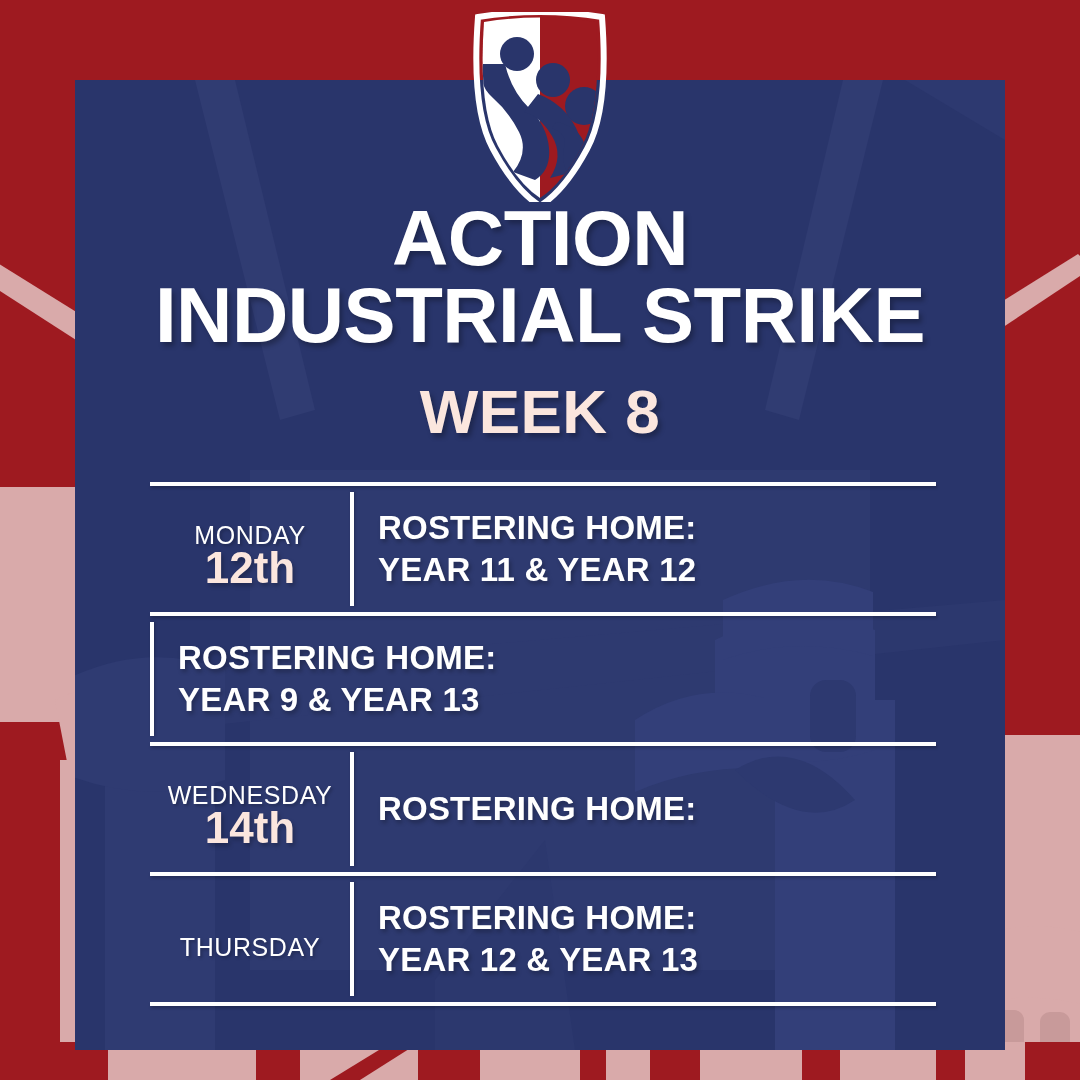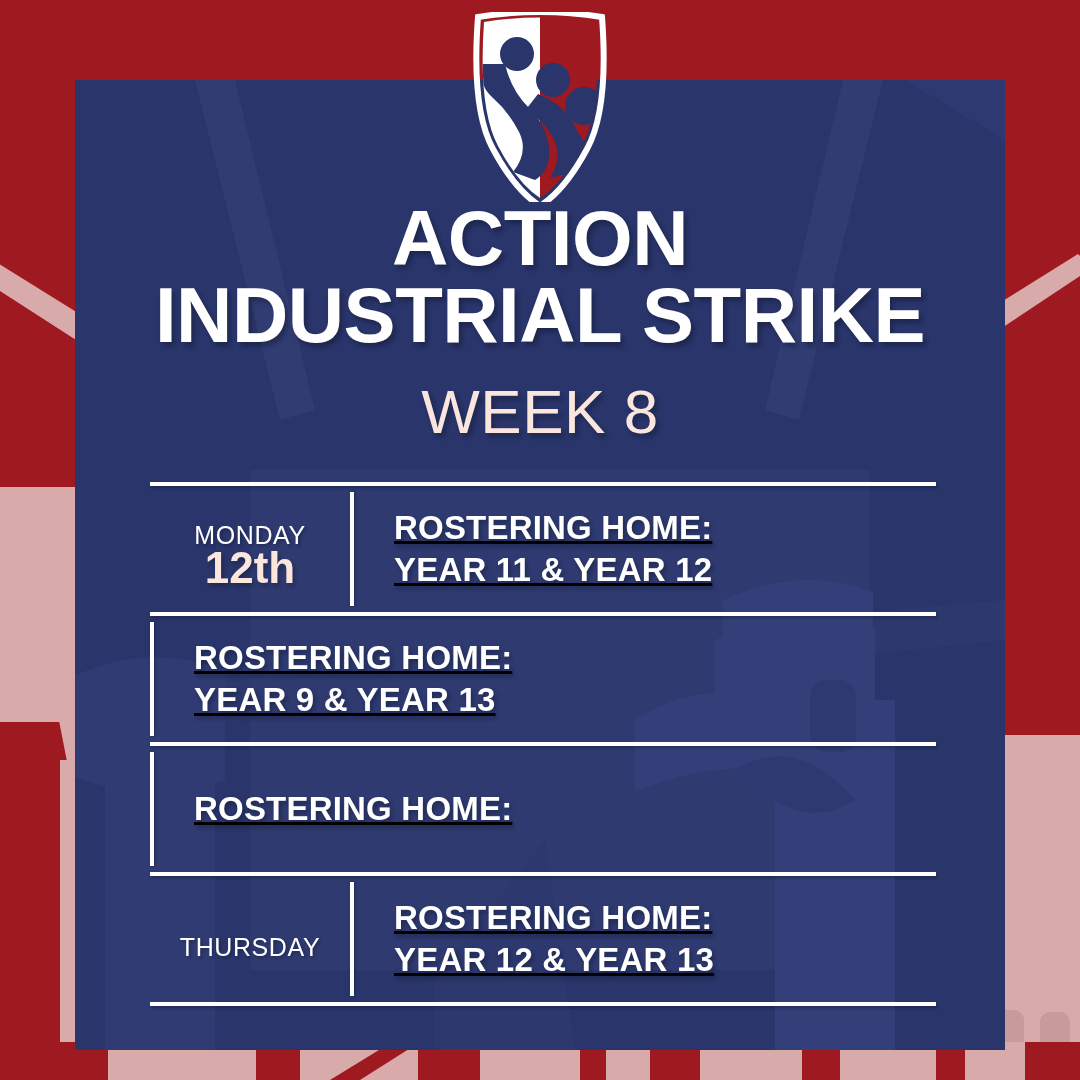--- a/index.html
+++ b/index.html
@@ -52,21 +52,21 @@
     font-weight:bold;
     line-height:0.99;
     letter-spacing:-0.5px;
     text-shadow:3px 4px 5px rgba(0,0,0,0.28);
   }
   #headline .wk{
     display:block;
     margin-top:22px;
     color:#fbe6de;
     font-size:62px;
-    font-weight:normal;
+    font-weight:bold;
     letter-spacing:0.5px;
     text-shadow:3px 4px 5px rgba(0,0,0,0.28);
   }
 
   
   #schedule{
     position:absolute;
     left:150px;top:482px;
     width:786px;
     z-index:5;
@@ -110,23 +110,22 @@
   .vdiv{
     width:4px;flex:0 0 4px;background:#ffffff;
     margin:6px 0 6px 0;
     box-shadow:1px 0 3px rgba(0,0,0,0.25);
   }
   .infocell{
     flex:1 1 auto;
     display:flex;
     flex-direction:column;
     justify-content:center;
-    padding-left:40px;
+    padding-left:24px;
     box-sizing:border-box;
-    text-decoration:underline;
   }
   .infocell .l1,.infocell .l2{
     color:#ffffff;
     font-size:33px;
     font-weight:bold;
     line-height:1.26;
     letter-spacing:0.2px;
     text-shadow:2px 3px 4px rgba(0,0,0,0.28);
   }
 
@@ -271,20 +270,24 @@
       <div class="vdiv"></div>
       <div class="infocell">
         <span class="l1">ROSTERING HOME:</span>
         <span class="l2">YEAR 9 &amp; YEAR 13</span>
       </div>
     </div>
 
     <div class="rule"></div>
 
     <div class="srow">
+      <div class="daycell">
+        <span class="dayname">WEDNESDAY</span>
+        <span class="daynum">14th</span>
+      </div>
       <div class="vdiv"></div>
       <div class="infocell">
         <span class="l1">ROSTERING HOME:</span>
       </div>
     </div>
 
     <div class="rule"></div>
 
     <div class="srow">
       <div class="daycell">

